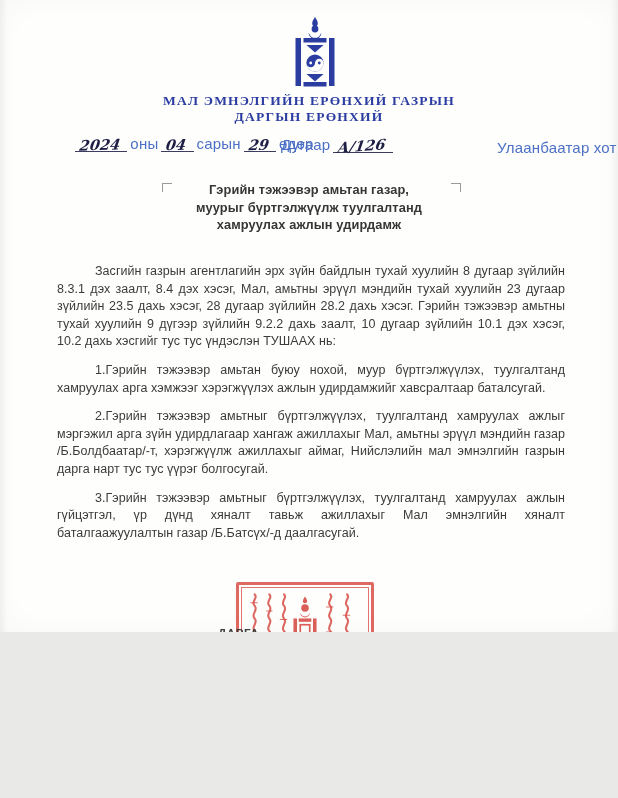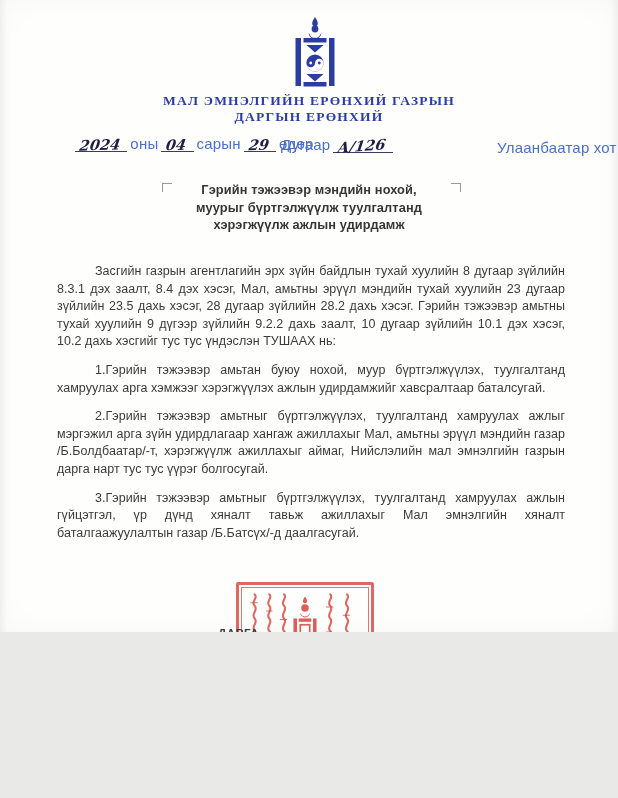--- a/index.html
+++ b/index.html
@@ -96,23 +96,23 @@
     <span class="meta-label" style="color:#4c70c5">Дугаар</span>
     <span class="hw-u"><span class="hw" style="color:#1e1e45;transform:skewX(-12deg) rotate(-4deg)">А/126</span></span>
   </div>
 
   <div class="city meta-label" style="color:#4c70c5">Улаанбаатар хот</div>
 
   <div class="corner l"></div>
   <div class="corner r"></div>
 
   <div class="doc-title">
-    <div>Гэрийн тэжээвэр мэндийн нохой,</div>
+    <div>Гэрийн тэжээвэр амьтан газар,</div>
     <div>муурыг бүртгэлжүүлж туулгалтанд</div>
-    <div>хэрэгжүүлж ажлын удирдамж</div>
+    <div>хамруулах ажлын удирдамж</div>
   </div>
 
   <div class="body-text">
     <p>Засгийн газрын агентлагийн эрх зүйн байдлын тухай хуулийн 8 дугаар зүйлийн 8.3.1 дэх заалт, 8.4 дэх хэсэг, Мал, амьтны эрүүл мэндийн тухай хуулийн 23 дугаар зүйлийн 23.5 дахь хэсэг, 28 дугаар зүйлийн 28.2 дахь хэсэг. Гэрийн тэжээвэр амьтны тухай хуулийн 9 дүгээр зүйлийн 9.2.2 дахь заалт, 10 дугаар зүйлийн 10.1 дэх хэсэг, 10.2 дахь  хэсгийг тус тус үндэслэн ТУШААХ нь:</p>
     <p>1.Гэрийн тэжээвэр амьтан буюу нохой, муур бүртгэлжүүлэх, туулгалтанд хамруулах арга хэмжээг хэрэгжүүлэх ажлын удирдамжийг хавсралтаар баталсугай.</p>
     <p>2.Гэрийн тэжээвэр амьтныг бүртгэлжүүлэх, туулгалтанд хамруулах ажлыг мэргэжил арга зүйн удирдлагаар хангаж ажиллахыг Мал, амьтны эрүүл мэндийн газар /Б.Болдбаатар/-т, хэрэгжүүлж ажиллахыг аймаг, Нийслэлийн мал эмнэлгийн газрын дарга нарт тус тус үүрэг болгосугай.</p>
     <p>3.Гэрийн тэжээвэр амьтныг бүртгэлжүүлэх, туулгалтанд хамруулах ажлын гүйцэтгэл, үр дүнд хяналт тавьж ажиллахыг Мал эмнэлгийн хяналт баталгаажуулалтын газар /Б.Батсүх/-д даалгасугай.</p>
   </div>
 
   <div class="stamp">

